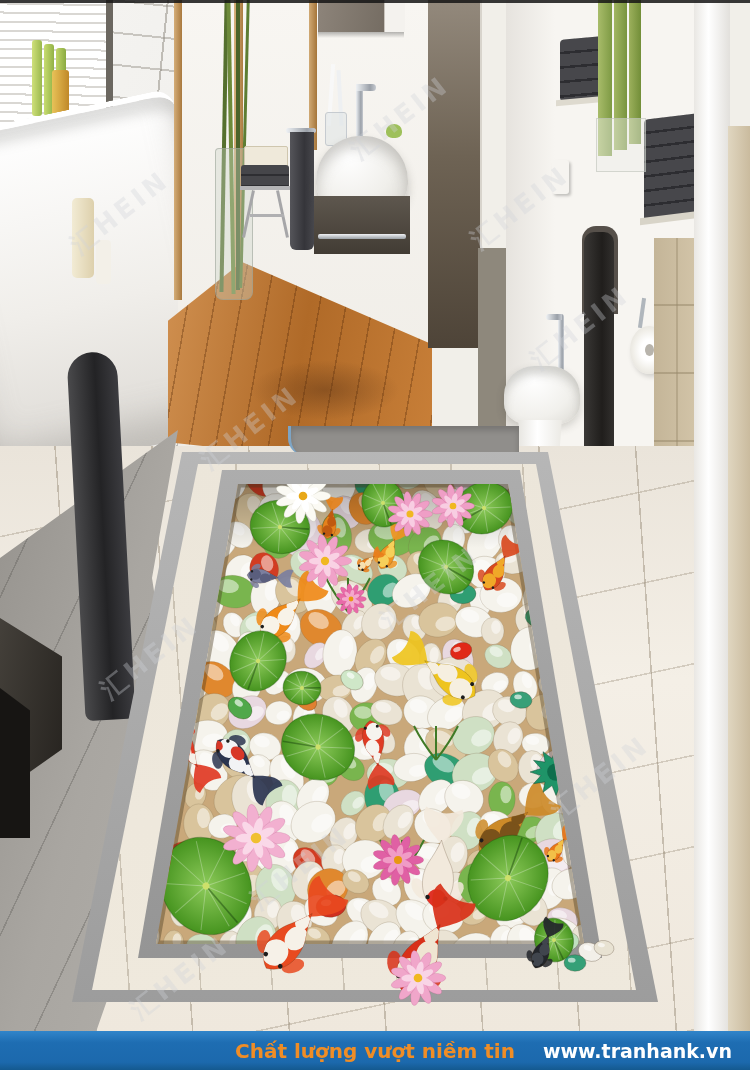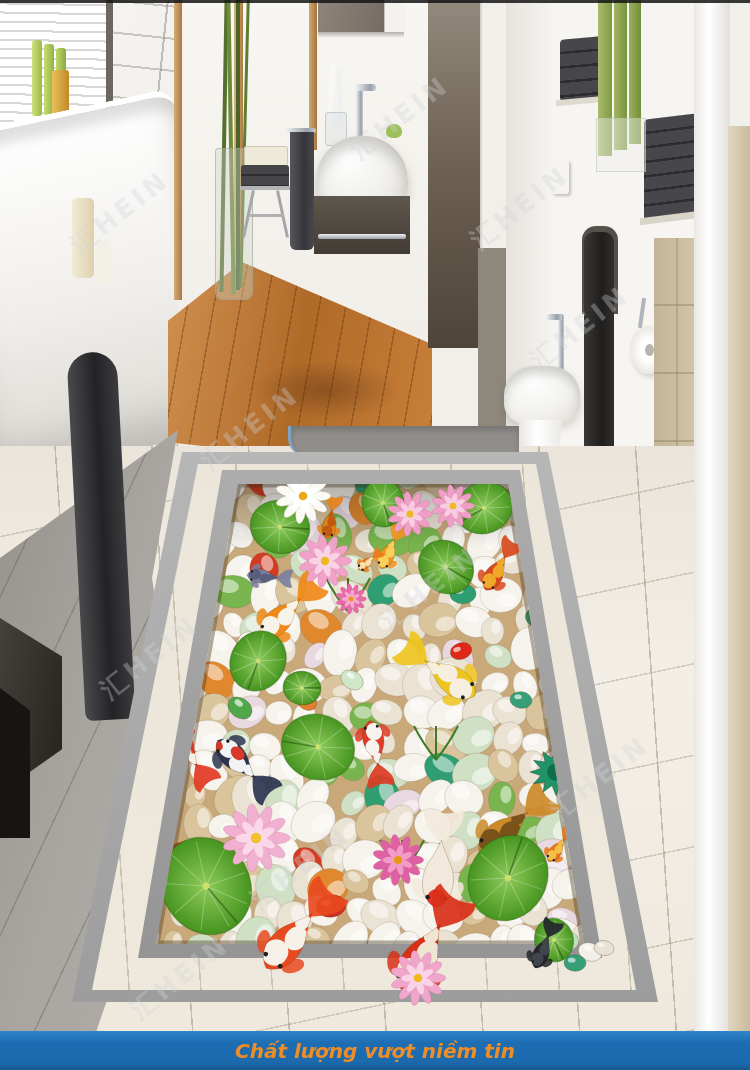--- a/index.html
+++ b/index.html
@@ -20,21 +20,21 @@
      repeating-linear-gradient(86deg, rgba(0,0,0,0) 0 70px, rgba(150,138,118,.4) 70px 71.5px),
      linear-gradient(180deg,#ece6da,#efe9dd);}
   .stack{background:repeating-linear-gradient(180deg,#47474b 0 12px,#2d2d31 12px 14.5px);border-radius:4px;}
   .chrome{background:linear-gradient(90deg,#eef1f4,#9aa0a8 70%,#c6cad0);}
   .wm{position:absolute;width:190px;text-align:center;transform:rotate(-38deg);
       font-weight:bold;font-size:26px;letter-spacing:4px;color:rgba(208,212,218,.34);
       pointer-events:none;z-index:60;font-family:"DejaVu Sans",sans-serif;}
   #footer{position:absolute;left:0;top:1031px;width:750px;height:39px;
       background:linear-gradient(180deg,#3185ca,#1e6db2 30%,#1c69ad 80%,#14598f);
       display:flex;align-items:center;z-index:100;}
-  #tagline{position:absolute;left:50%;transform:translateX(-50%);font-weight:bold;font-style:italic;
+  #tagline{position:absolute;left:50%;transform:translateX(-50%);font-weight:bold;
       font-size:20px;white-space:nowrap;text-align:right;}
   #website{margin-left:auto;margin-right:18px;font-weight:bold;font-size:19px;color:#fff;}
   #logoWrap{margin-left:24px;height:34px;}
 </style>
 </head>
 <body>
 
 <div id="stage">
  <div id="photo">
 
@@ -1696,14 +1696,15 @@
       <div class="wm" style="left: 55px; top: 640px; color: rgba(208, 212, 218, 0.34);">汇HEIN</div>
       <div class="wm" style="left: 335px; top: 570px; color: rgba(208, 212, 218, 0.34);">汇HEIN</div>
       <div class="wm" style="left: 205px; top: 850px; color: rgba(208, 212, 218, 0.34);">汇HEIN</div>
       <div class="wm" style="left: 505px; top: 760px; color: rgba(208, 212, 218, 0.34);">汇HEIN</div>
       <div class="wm" style="left: 85px; top: 960px; color: rgba(208, 212, 218, 0.34);">汇HEIN</div>
       <div class="wm" style="left: 425px; top: 190px; color: rgba(208, 212, 218, 0.34);">汇HEIN</div>
     </div>
 
  <div id="footer">
    <div id="tagline" style="color: rgb(239, 141, 38);">Chất lượng vượt niềm tin</div>
+   <div id="website" style="color: rgb(255, 255, 255);">www.tranhank.vn</div>
  </div>
 </div>
 
 </body></html>

